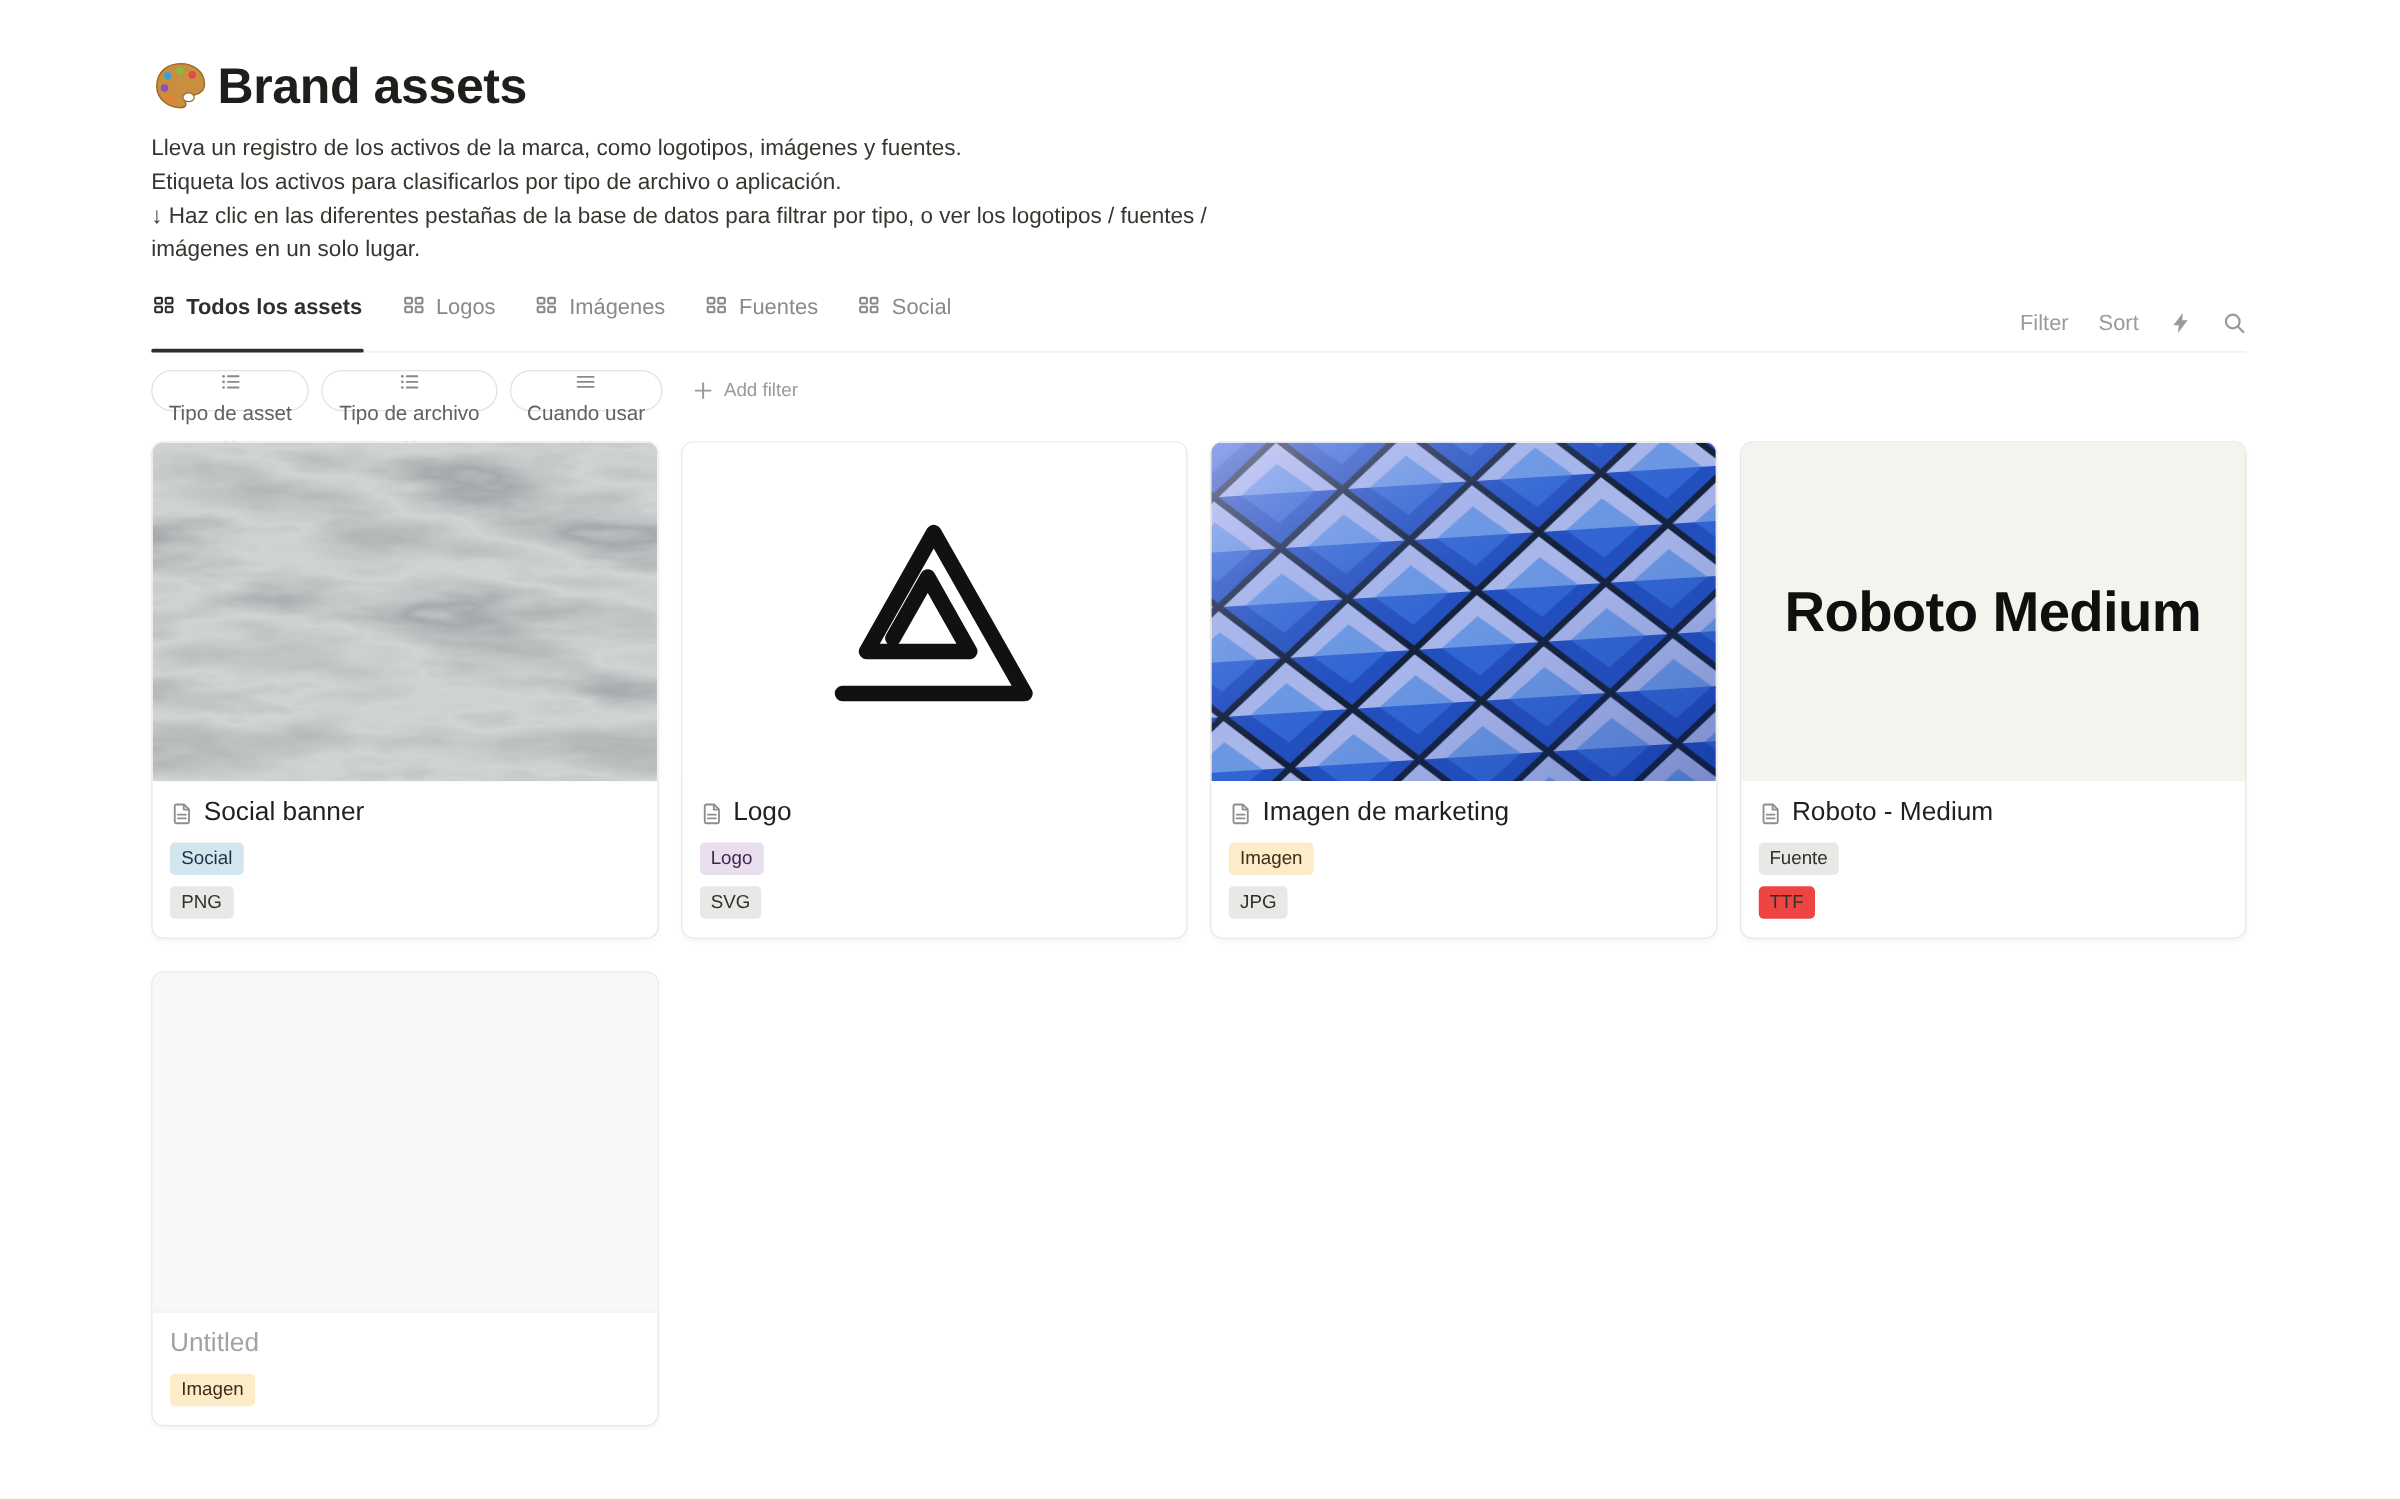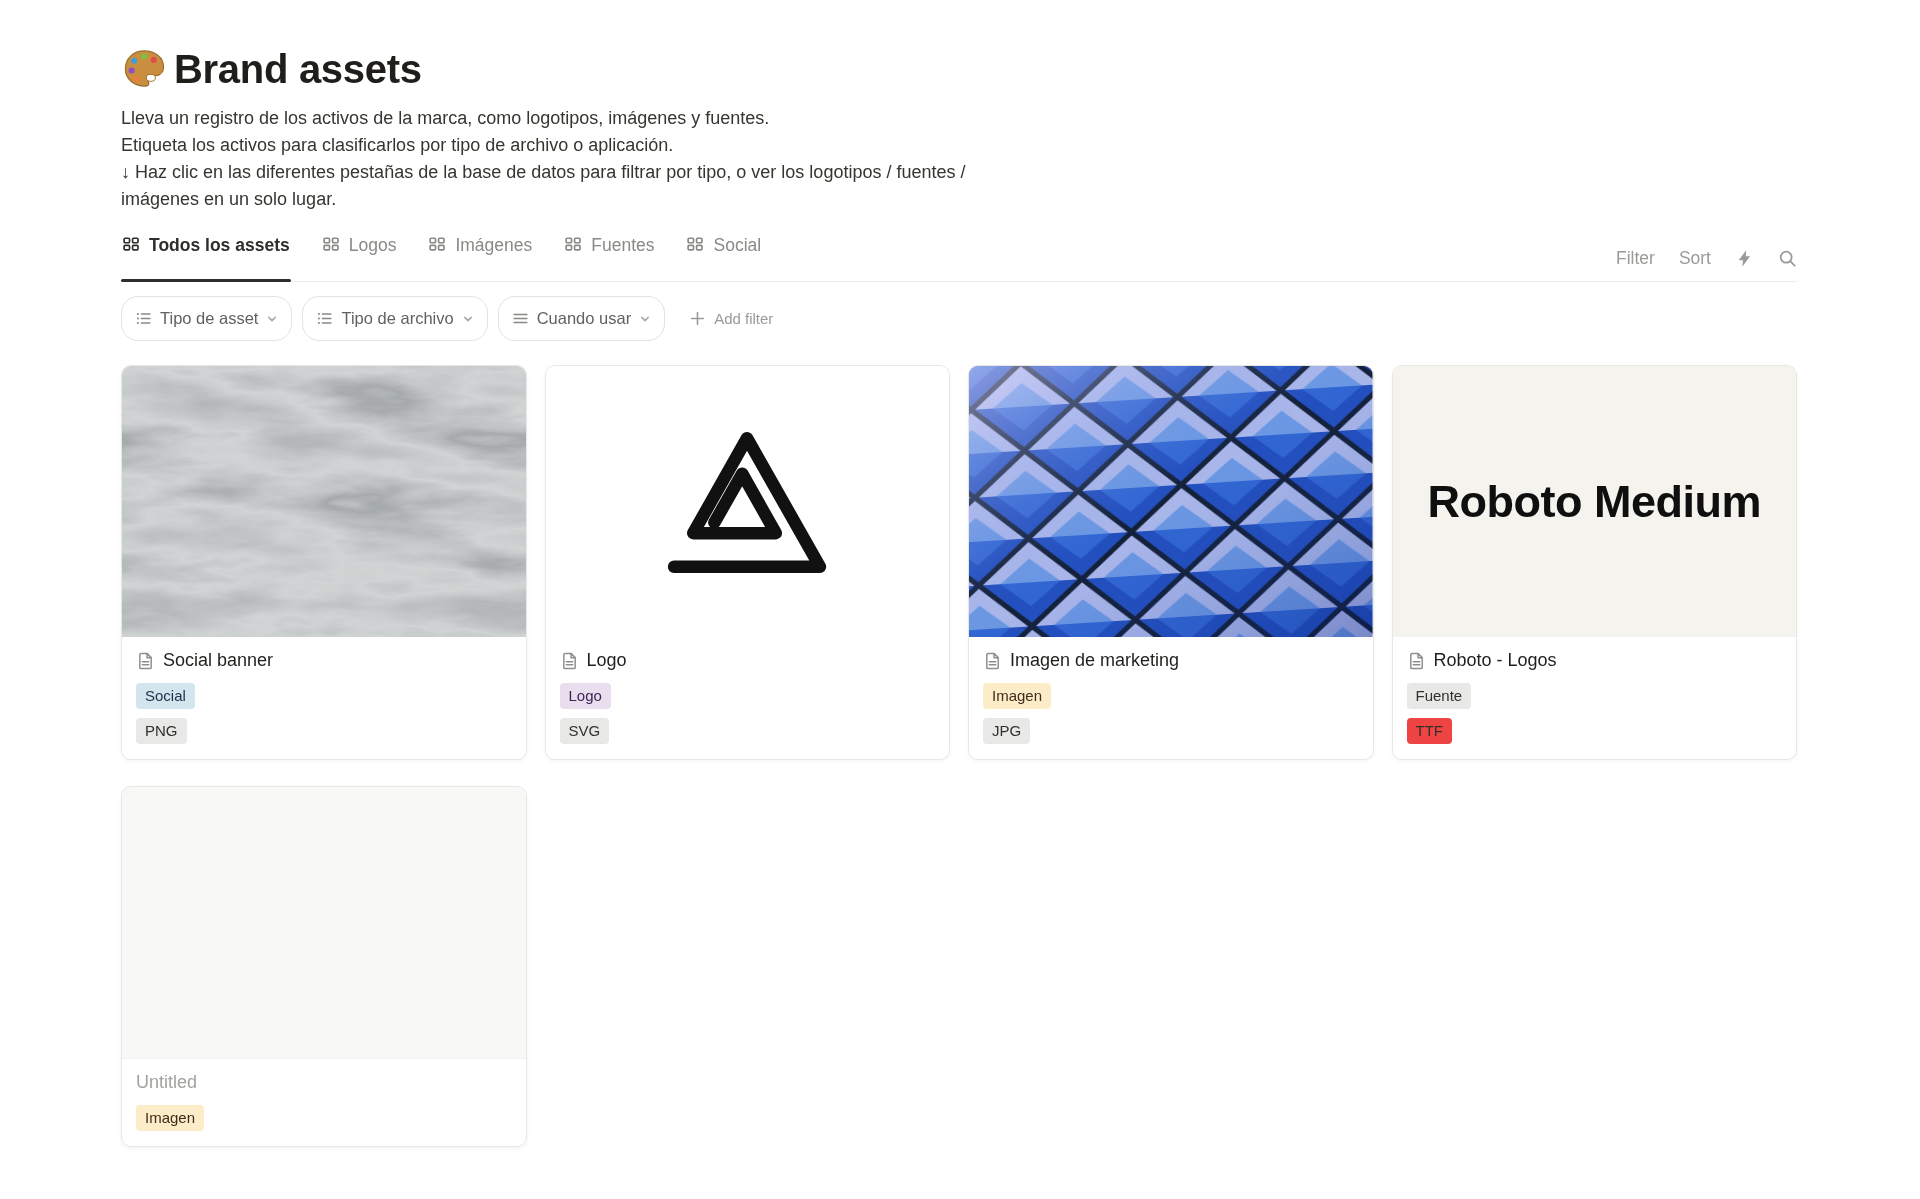--- a/index.html
+++ b/index.html
@@ -27,44 +27,44 @@
   .tab.active{color:#2f2e2b;font-weight:600;}
   .tab.active::after{content:"";position:absolute;left:0;right:0;bottom:-1px;height:3px;
     background:#2f2e2b;border-radius:2px;}
   .view-controls{display:flex;align-items:center;gap:24px;color:#9b9a97;}
   .ctrl{background:none;border:0;padding:0;margin:0;font-family:inherit;font-size:17.5px;
     color:#9b9a97;cursor:pointer;display:flex;align-items:center;}
 
   
   .filter-bar{margin-top:14px;display:flex;align-items:center;}
   .chips{display:flex;gap:10px;}
-  .chip{display:flex;align-items:center;gap:8px;height:45px;padding:0 13px;
+  .chip{display:flex;align-items:center;gap:8px;height:33px;padding:0 13px;
     border:1px solid #e3e2e0;border-radius:17px;background:#fff;cursor:pointer;
-    font-family:inherit;font-size:16.5px;color:#63615d;white-space:nowrap;}
+    font-family:inherit;font-size:16.5px;color:#63615d;white-space:nowrap;flex-direction:column;}
   .chip .chip-icon{display:flex;color:#8a8985;}
   .chip .chev{display:flex;color:#a8a7a3;}
   .add-filter{display:flex;align-items:center;gap:8px;border:0;background:none;
     color:#9b9a97;font-family:inherit;font-size:15px;margin-left:18px;cursor:pointer;}
   .add-filter .plus{display:flex;color:#9b9a97;}
 
   
   .gallery{margin-top:24px;display:grid;grid-template-columns:repeat(4,1fr);
     column-gap:18px;row-gap:26px;}
   .card{border:1px solid #e8e7e4;border-radius:10px;overflow:hidden;background:#fff;
     box-shadow:0 2px 4px rgba(15,15,15,.04);cursor:pointer;}
   .cover{height:271px;position:relative;overflow:hidden;}
   .cover svg.fill{position:absolute;inset:0;width:100%;height:100%;display:block;}
   .cover-logo{display:flex;align-items:center;justify-content:center;background:#ffffff;}
   .cover-specimen{display:flex;align-items:center;justify-content:center;background:#f5f3ee;}
   .specimen-text{font-size:45px;font-weight:700;color:#0f0f0f;letter-spacing:-0.5px;}
   .cover-empty{background:#f8f8f6;border-bottom:1px solid #f1f1ef;}
   .meta{padding:13px 14px 15px;}
   .title-row{display:flex;align-items:center;gap:8px;}
   .doc-icon{display:flex;color:#8f8e8b;flex:none;}
-  .card-title{font-size:18px;font-weight:500;color:#201f1c;}
+  .card-title{font-size:21px;font-weight:500;color:#201f1c;}
   .card-title.untitled{color:#a4a29e;font-weight:400;}
   .tag-line{margin-top:9px;}
   .title-row + .tag-line{margin-top:12px;}
   .tag{display:inline-block;padding:3px 9px;border-radius:4px;font-size:15px;line-height:20px;}
 </style>
 </head>
 <body>
 
 <div class="page">
 
@@ -340,21 +340,21 @@
         </div>
         <div class="meta">
           <div class="title-row">
             <span class="doc-icon">
               <svg viewBox="0 0 16 16" width="19" height="19" fill="none" stroke="currentColor" stroke-width="1.25" stroke-linejoin="round">
                 <path d="M3.2 3.2 a1 1 0 0 1 1 -1 h5.3 l3.3 3.3 v8.3 a1 1 0 0 1 -1 1 h-7.6 a1 1 0 0 1 -1 -1 z"></path>
                 <path d="M9.3 2.4 v3.2 h3.3"></path>
                 <path d="M5.3 9 h5.4 M5.3 11.5 h5.4" stroke-linecap="round"></path>
               </svg>
             </span>
-            <span class="card-title">Roboto - Logos</span>
+            <span class="card-title">Roboto - Medium</span>
           </div>
           <div class="tag-line"><span class="tag" style="background:#e8e8e6;color:#32302c">Fuente</span></div>
           <div class="tag-line"><span class="tag" style="background:#ef4444;color:#32302c">TTF</span></div>
         </div>
       </article>
       <article class="card">
         <div class="cover cover-empty"></div>
         <div class="meta">
           <div class="title-row">
             <span class="card-title untitled">Untitled</span>

